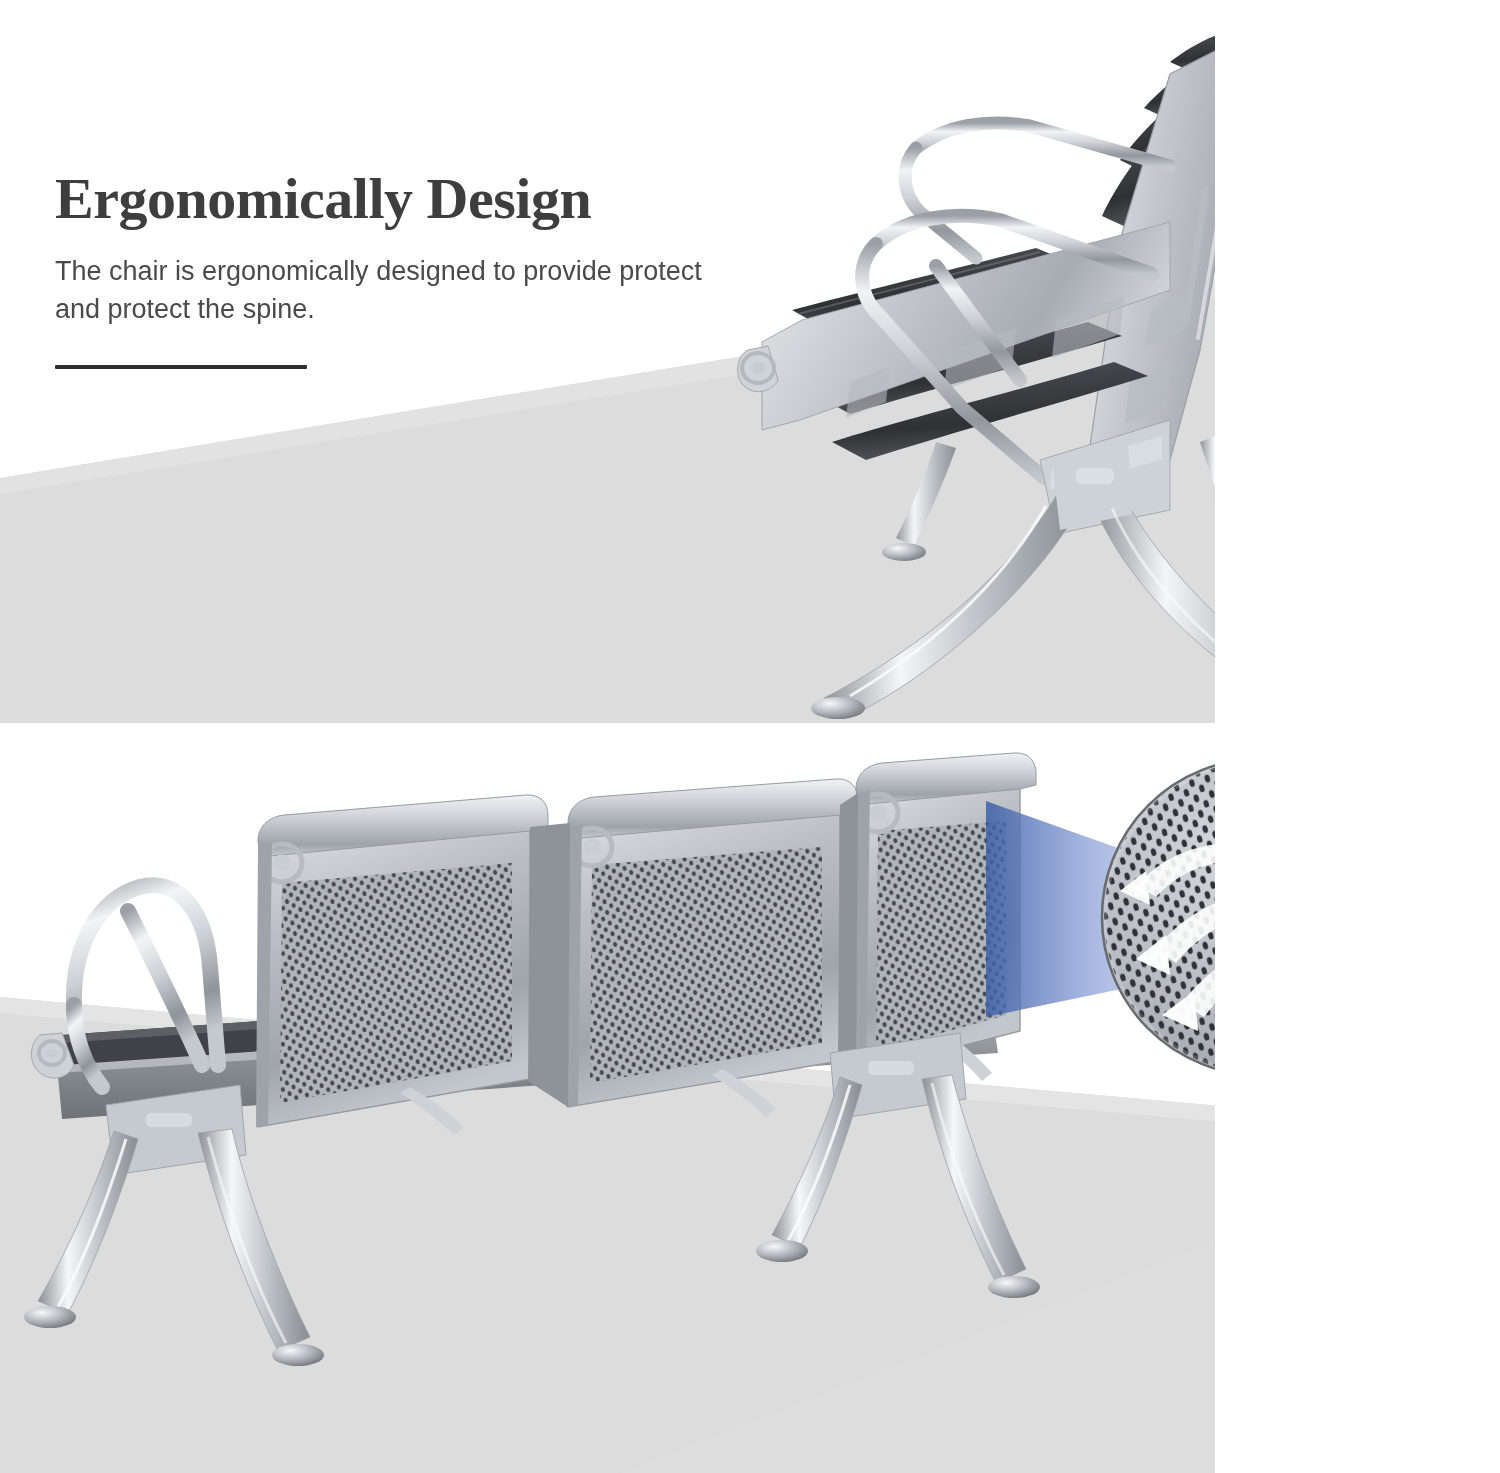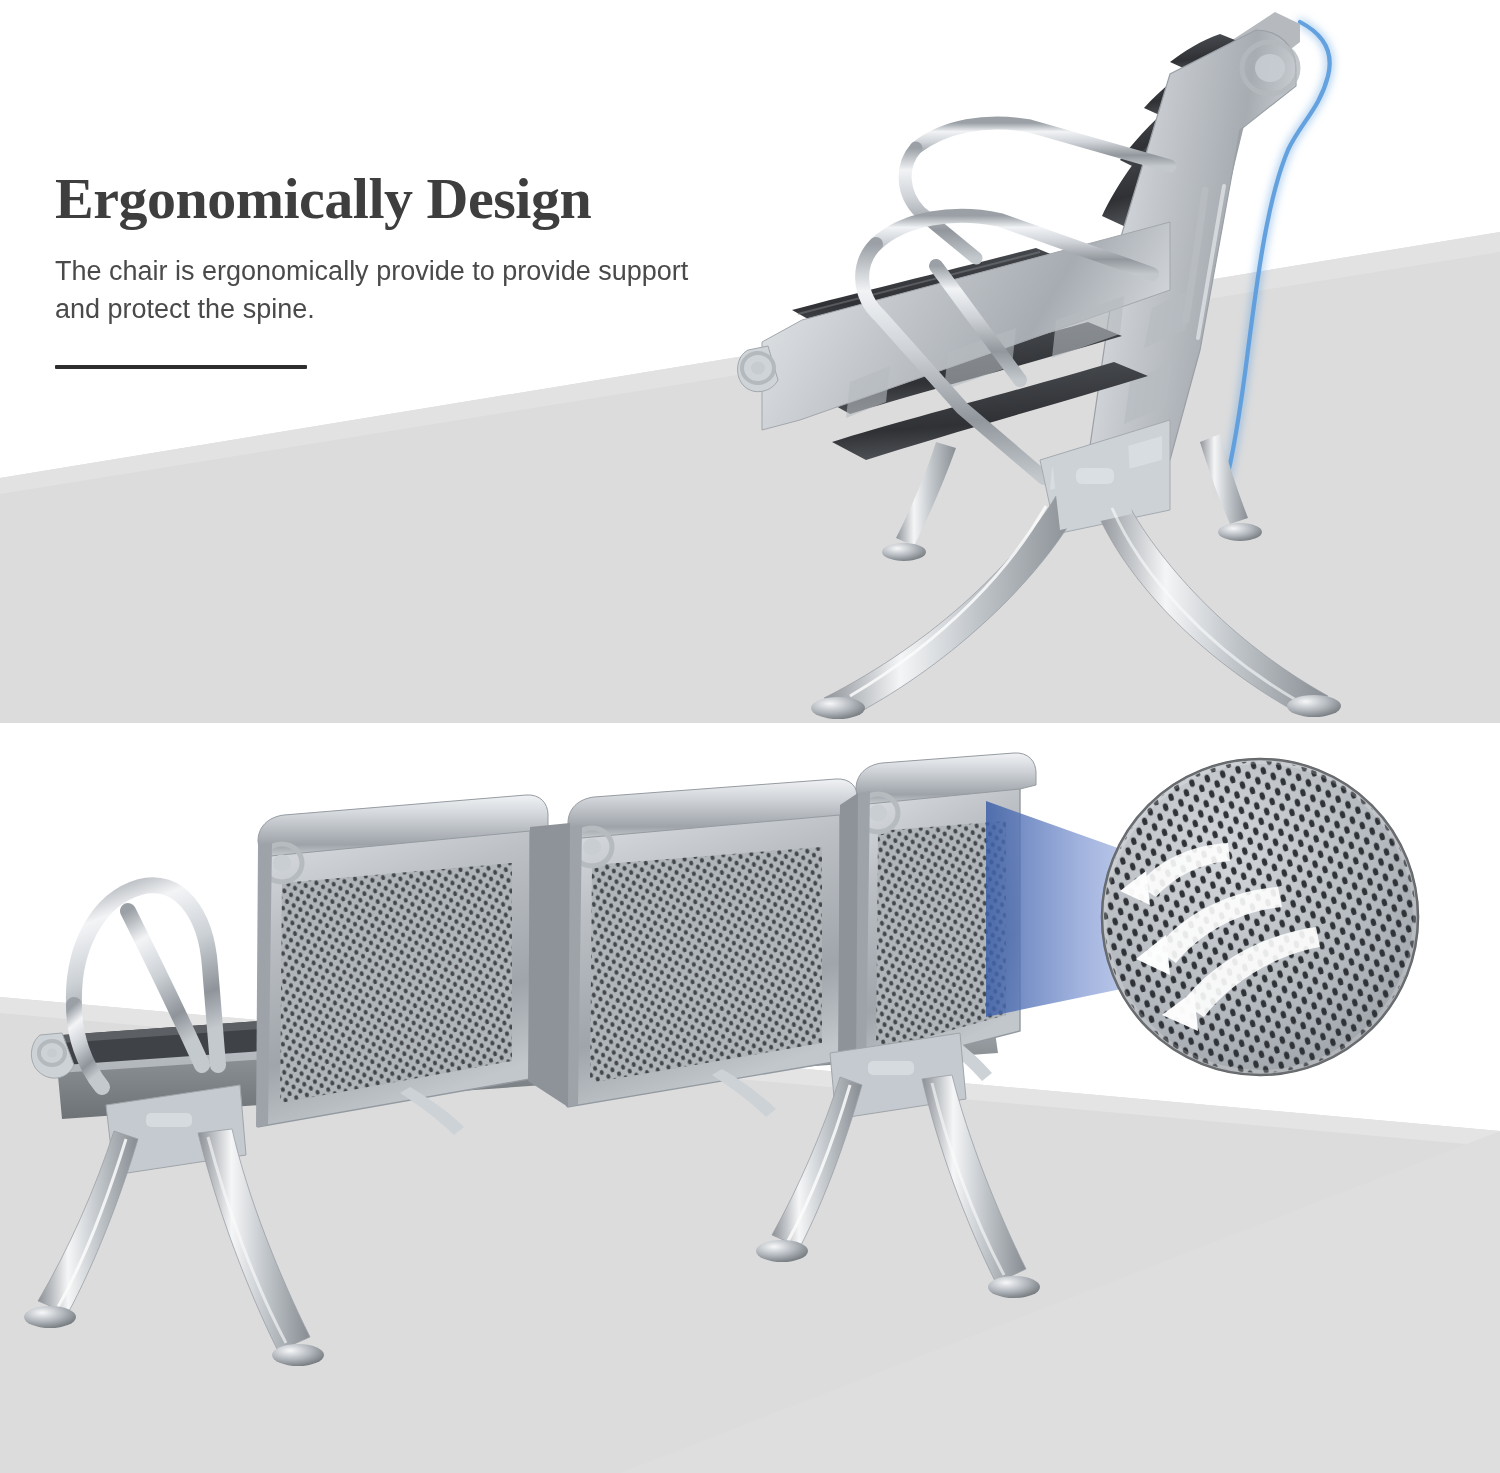--- a/index.html
+++ b/index.html
@@ -9,21 +9,21 @@
   }
   .page{
     position:relative;
     width:1500px;
     height:1473px;
     overflow:hidden;
     background:#ffffff;
   }
 
   
-  .panel{position:absolute;left:0;width:1500px;overflow:hidden;background:#ffffff;}
+  .panel{position:absolute;left:0;width:1215px;overflow:hidden;background:#ffffff;}
   #panel-top{top:0;height:723px;}
   #panel-divider{top:723px;height:12px;background:#ffffff;}
   #panel-bottom{top:735px;height:738px;}
 
   .bg-layer{position:absolute;inset:0;}
   .bg-white{background:#ffffff;}
   .bg-wedge{position:absolute;inset:0;}
 
   
   .txt-block{position:absolute;}
@@ -201,21 +201,21 @@
 
         <path d="M346,516 C312,576 248,648 150,706" fill="none" stroke="#fafbfc" stroke-width="3" opacity="0.85"></path>
         <path d="M412,518 C440,582 504,656 596,710" fill="none" stroke="#fafbfc" stroke-width="3" opacity="0.6"></path>
         <ellipse cx="138" cy="718" rx="27" ry="11" fill="url(#foot)"></ellipse>
         <ellipse cx="614" cy="716" rx="27" ry="11" fill="url(#foot)"></ellipse>
       </g>
     </svg>
 
     <div class="txt-block" id="block-top">
       <div class="headline">Ergonomically Design</div>
-      <div class="subtext">The chair is ergonomically provide to provide support and protect the spine.</div>
+      <div class="subtext">The chair is ergonomically designed to provide protect and protect the spine.</div>
       <div class="rule"></div>
     </div>
   </div>
 
   <div class="panel" id="panel-divider"></div>
 
   <div class="panel" id="panel-bottom">
 
     <div class="bg-layer bg-white"></div>
     <svg class="bg-wedge" width="1500" height="738" viewBox="0 0 1500 738">

